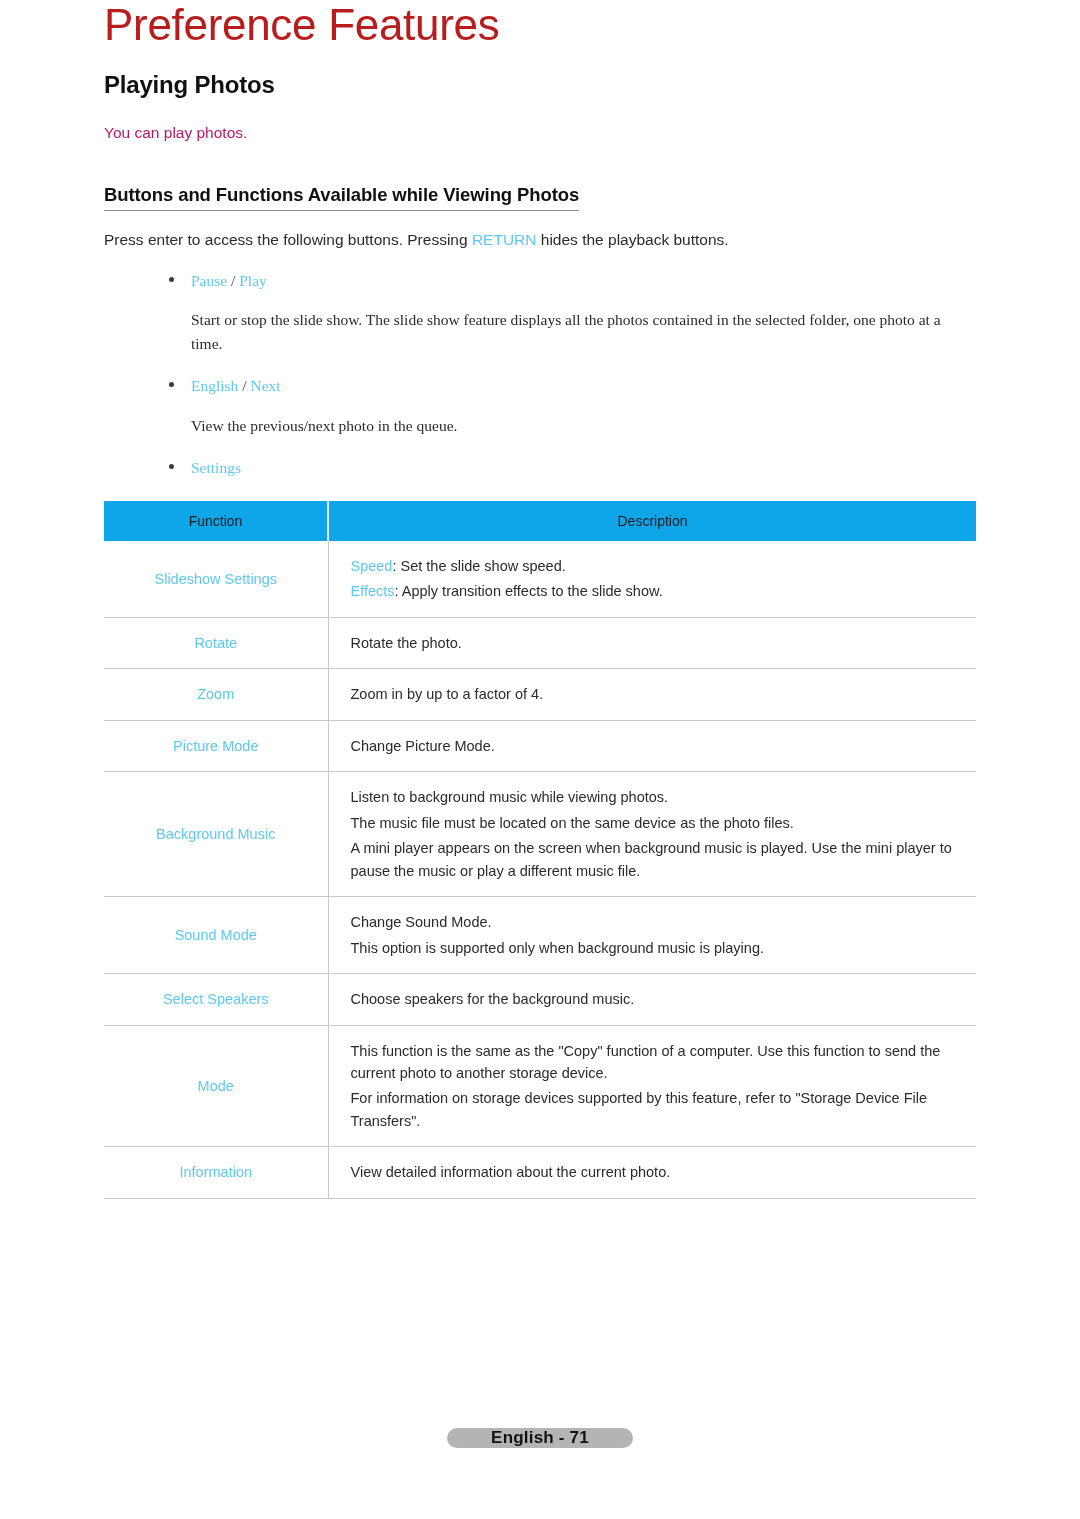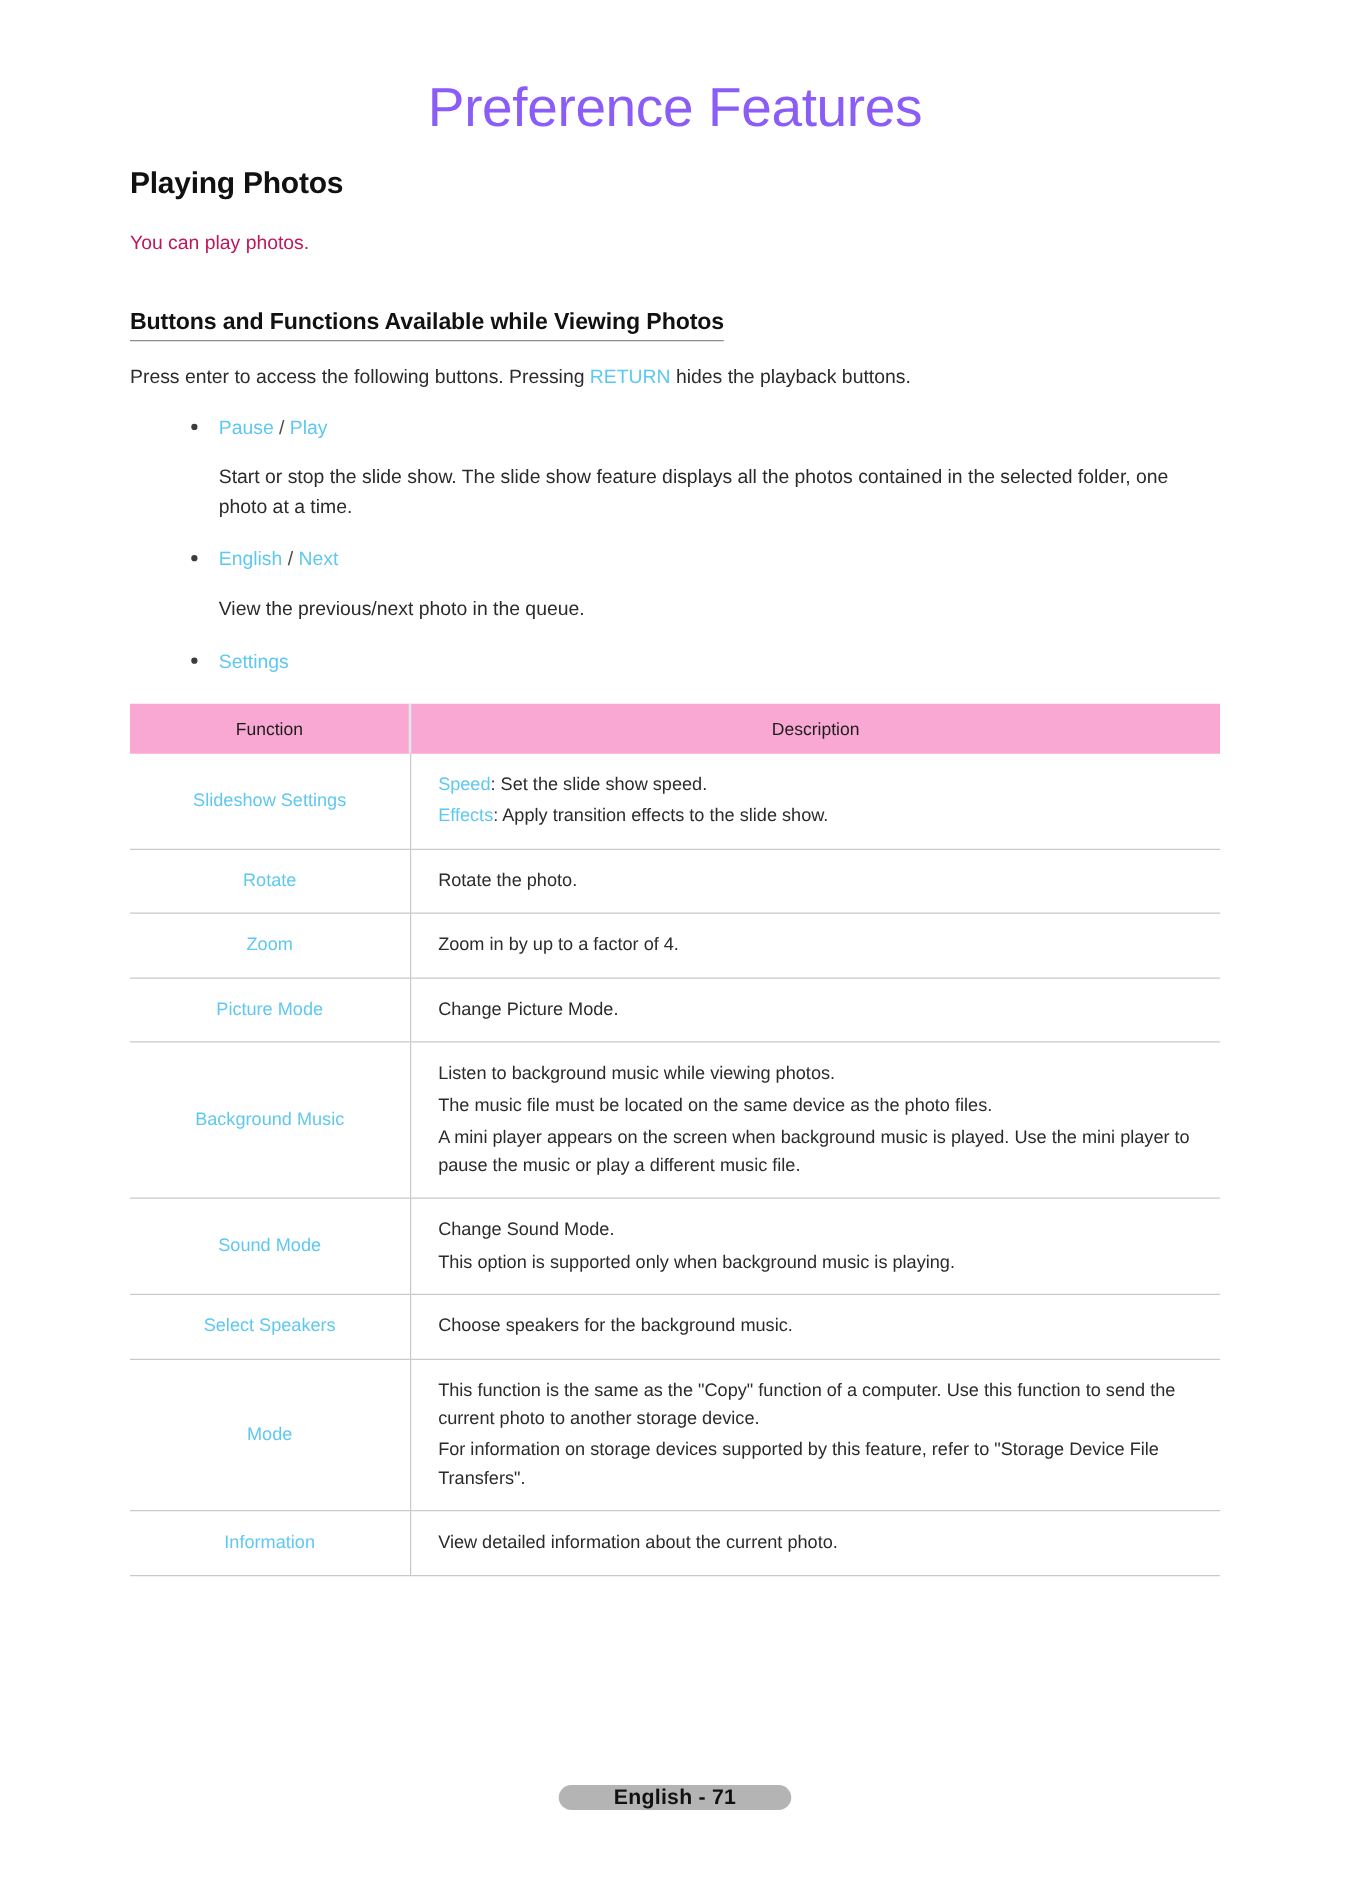--- a/index.html
+++ b/index.html
@@ -21,28 +21,26 @@
     left: 0; top: 0;
     width: 1080px;
     height: 1519px;
     box-sizing: border-box;
     padding: 0 104px 0 104px;
   }
 
   
   .chapter-title {
     margin: 0;
-    padding-top: 62px;
     font-size: 44px;
     font-weight: 300;
     letter-spacing: -0.3px;
     line-height: 1.15;
-    color: #8b5cf6;
+    color: #b91c1c;
     font-family: "Liberation Sans", sans-serif;
-    text-align: center;
   }
 
   
   .section-heading {
     margin: 20px 0 0 0;
     font-size: 24px;
     font-weight: bold;
     color: #111111;
     letter-spacing: -0.2px;
   }
@@ -74,23 +72,24 @@
     font-size: 15.5px;
     color: #2b2b2b;
     line-height: 1.5;
   }
 
   .accent { color: #5ec8f0; }
   .sep { color: #4a4a4a; }
 
   
   .bullet-list {
-    margin: 1px;
+    margin: 17px;
     padding: 0;
     list-style: none;
+    font-family: Liberation Serif, serif;
   }
   .bullet-item {
     position: relative;
     margin-top: 18px;
     padding-left: 70px;
     font-size: 15.5px;
     line-height: 1.5;
     color: #5ec8f0;
   }
   .bullet-item .dot {
@@ -115,21 +114,21 @@
   .fn-table {
     margin-top: 22px;
     width: 872px;
     border-collapse: collapse;
     table-layout: fixed;
   }
   .fn-table col.c1 { width: 224px; }
   .fn-table col.c2 { width: 648px; }
 
   .fn-table thead th {
-    background: #f9a8d4;
+    background: #0ea5e9;
     color: #1c1c1c;
     font-size: 14px;
     font-weight: normal;
     padding: 12px 0;
     text-align: center;
     border: none;
   }
   .fn-table thead th.th-func {
     border-right: 2px solid #dfe8ea;
   }

